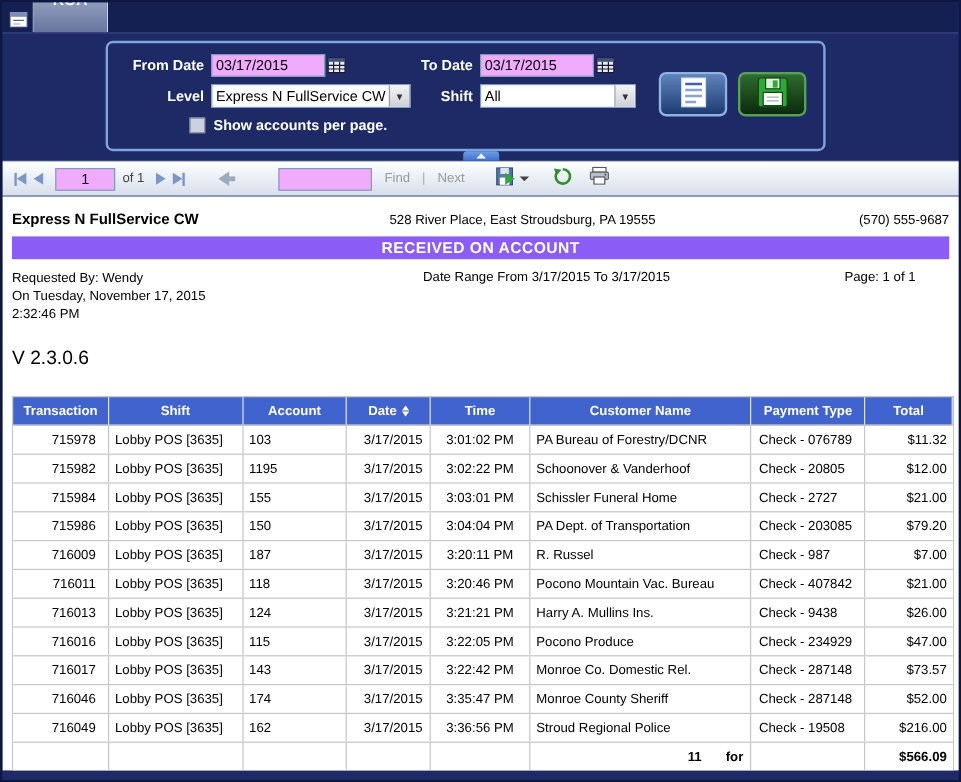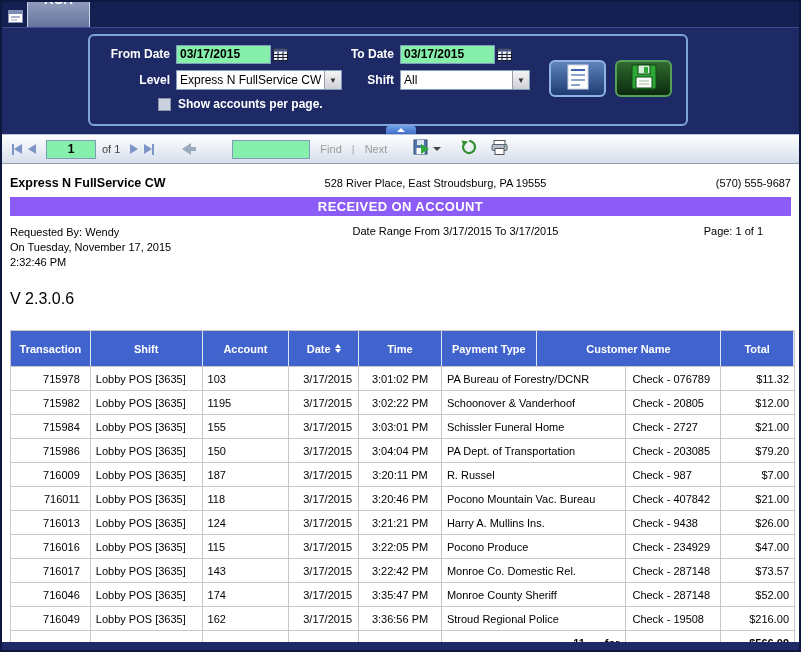--- a/index.html
+++ b/index.html
@@ -13,21 +13,21 @@
          border-radius:4px 4px 0 0; color:#FFFFFF; font-weight:bold; font-size:13px; padding:4px 16px 20px 16px; }
 
   
   .filter-panel { margin:6px 0 0 86px; width:600px; height:92px; border:2px solid #7FA3DC; border-radius:6px;
                   position:relative; padding:7px 0 0 0; }
   .frow { display:flex; align-items:center; margin-bottom:4px; height:22px; }
   .flabel { color:#FFFFFF; font-weight:bold; font-size:12px; }
   .l1 { width:68px; text-align:right; margin-left:12px; margin-right:6px; }
   .l2 { width:52px; text-align:right; margin-right:6px; }
   .slot { width:166px; display:flex; align-items:center; }
-  .txt { height:19px; border:1px solid #7F9DB9; font-size:12px; font-family:"Liberation Sans", sans-serif; padding:1px 3px; background:#86efac; color:#000;font-weight:bold; }
+  .txt { height:19px; border:1px solid #7F9DB9; font-size:12px; font-family:"Liberation Sans", sans-serif; padding:1px 3px; background:#f0abfc; color:#000; }
   .date { width:95px; }
   .calbtn { display:inline-flex; margin-left:2px; cursor:pointer; }
   .select { height:20px; background:#FFFFFF; border:1px solid #7F9DB9; display:flex; align-items:center; overflow:hidden; }
   .sel-text { font-size:12px; padding-left:3px; white-space:nowrap; overflow:hidden; flex:1; color:#000; }
   .sel-btn { width:17px; height:100%; background:linear-gradient(#F4F4F4,#CFCFD8); border-left:1px solid #9A9AA6;
              display:flex; align-items:center; justify-content:center; font-size:8px; color:#333; flex:0 0 17px; }
   .sel-level { width:166px; }
   .sel-shift { width:130px; }
   .cbrow { margin-left:68px; height:18px; }
   .cb { width:13px; height:13px; background:#CBD2DF; border:1px solid #8A93A8; display:inline-block; }
@@ -74,21 +74,21 @@
             font-size:13px; text-align:center; letter-spacing:0.4px; }
   .meta { display:flex; margin-top:9px; font-size:11px; }
   .meta-left { width:260px; line-height:15px; }
   .meta-center { flex:1; text-align:center; }
   .meta-right { width:150px; text-align:right; padding-right:28px; }
   .version { font-size:16px; margin-top:20px; }
 
   
   .rtable { margin-top:22px; width:785px; border:1px solid #C6C6C6; }
   .thead, .trow, .tfoot { display:flex; }
-  .thead { background:#4163CE; height:35px; }
+  .thead { background:#4163CE; height:23px; }
   .cell { font-size:11px; border-right:1px solid #C6C6C6; display:flex; align-items:center; overflow:hidden; white-space:nowrap; }
   .cell:last-child { border-right:none; }
   .thead .cell { color:#FFFFFF; font-weight:bold; justify-content:center; border-right:1px solid #DDE4F5; padding:0 !important; }
   .trow, .tfoot { height:24px; background:#FFFFFF; border-top:1px solid #C6C6C6; }
   .c0 { width:80px;  justify-content:flex-end; padding-right:10px; }
   .c1 { width:112px; justify-content:flex-start; padding-left:5px; }
   .c2 { width:87px;  justify-content:flex-start; padding-left:5px; }
   .c3 { width:70px;  justify-content:flex-end; padding-right:6px; }
   .c4 { width:83px;  justify-content:center; }
   .c5 { width:185px; justify-content:flex-start; padding-left:5px; }
@@ -268,22 +268,22 @@
         <div class="cell c1">Shift</div>
         <div class="cell c2">Account</div>
         <div class="cell c3">
           <span>Date</span>
           <span class="sorticon">
               <i class="up"></i>
               <i class="dn"></i>
             </span>
         </div>
         <div class="cell c4">Time</div>
+        <div class="cell c5">Customer Name</div>
         <div class="cell c6">Payment Type</div>
-        <div class="cell c5">Customer Name</div>
         <div class="cell c7">Total</div>
       </div>
       <div class="tbody">
           <div class="trow">
             <div class="cell c0">715978</div>
             <div class="cell c1">Lobby POS [3635]</div>
             <div class="cell c2">103</div>
             <div class="cell c3">3/17/2015</div>
             <div class="cell c4">3:01:02 PM</div>
             <div class="cell c5">PA Bureau of Forestry/DCNR</div>

